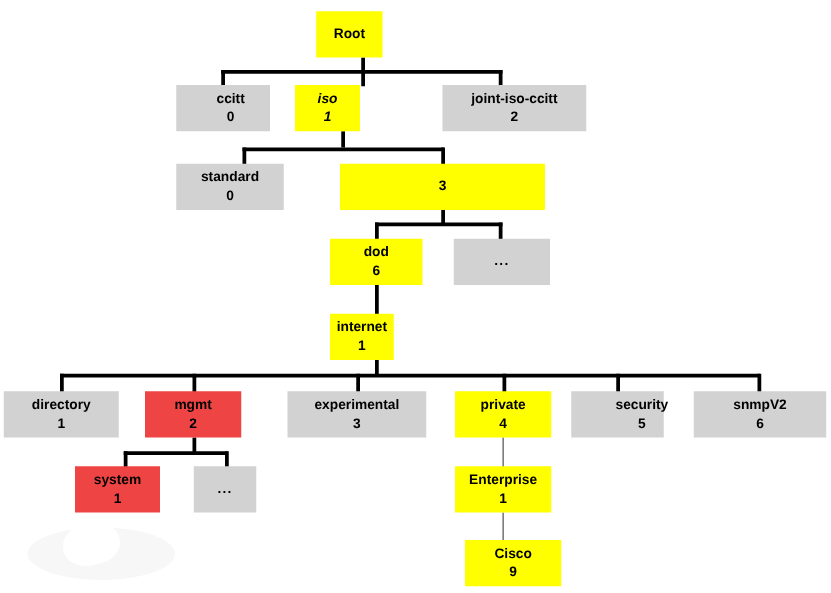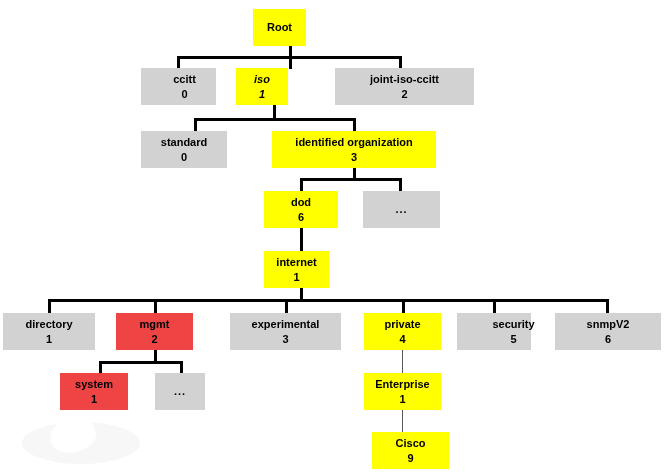--- a/index.html
+++ b/index.html
@@ -117,40 +117,39 @@
         <span class="label">Root</span>
       </div>
       <div class="node gray" style="left: 141px; top: 68px; width: 75px; height: 37px; padding-left: 12px;">
         <span class="label">ccitt</span>
         <span class="oid">0</span>
       </div>
       <div class="node yellow" style="left: 236px; top: 68px; width: 52px; height: 37px; font-style: italic;">
         <span class="label">iso</span>
         <span class="oid">1</span>
       </div>
-      <div class="node gray" style="left: 335px; top: 68px; width: 139px; height: 37px;">
+      <div class="node gray" style="left: 354px; top: 68px; width: 115px; height: 37px;">
         <span class="label">joint-iso-ccitt</span>
         <span class="oid">2</span>
       </div>
       <div class="node gray" style="left: 141px; top: 131px; width: 86px; height: 37px;">
         <span class="label">standard</span>
         <span class="oid">0</span>
       </div>
       <div class="node yellow" style="left: 272px; top: 131px; width: 164px; height: 37px;">
-        <span class="label">identified organization</span>
         <span class="oid">3</span>
       </div>
       <div class="node yellow" style="left: 264px; top: 191px; width: 74px; height: 37px;">
         <span class="label">dod</span>
         <span class="oid">6</span>
       </div>
       <div class="node gray ellipsis" style="left: 363px; top: 191px; width: 77px; height: 37px;">
         <span class="label">...</span>
       </div>
-      <div class="node yellow" style="left: 264px; top: 251px; width: 65px; height: 37px;">
+      <div class="node yellow" style="left: 264px; top: 251px; width: 51px; height: 37px;">
         <span class="label">internet</span>
         <span class="oid">1</span>
       </div>
       <div class="node gray" style="left: 3px; top: 313px; width: 92px; height: 37px;">
         <span class="label">directory</span>
         <span class="oid">1</span>
       </div>
       <div class="node gray-light" style="left: 116px; top: 313px; width: 77px; height: 37px;">
         <span class="label">mgmt</span>
         <span class="oid">2</span>

